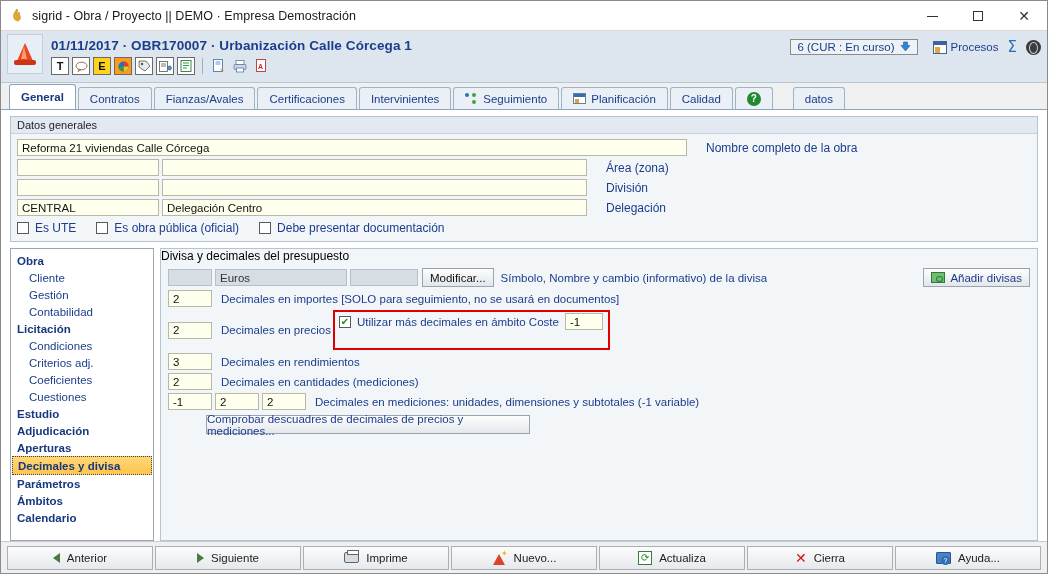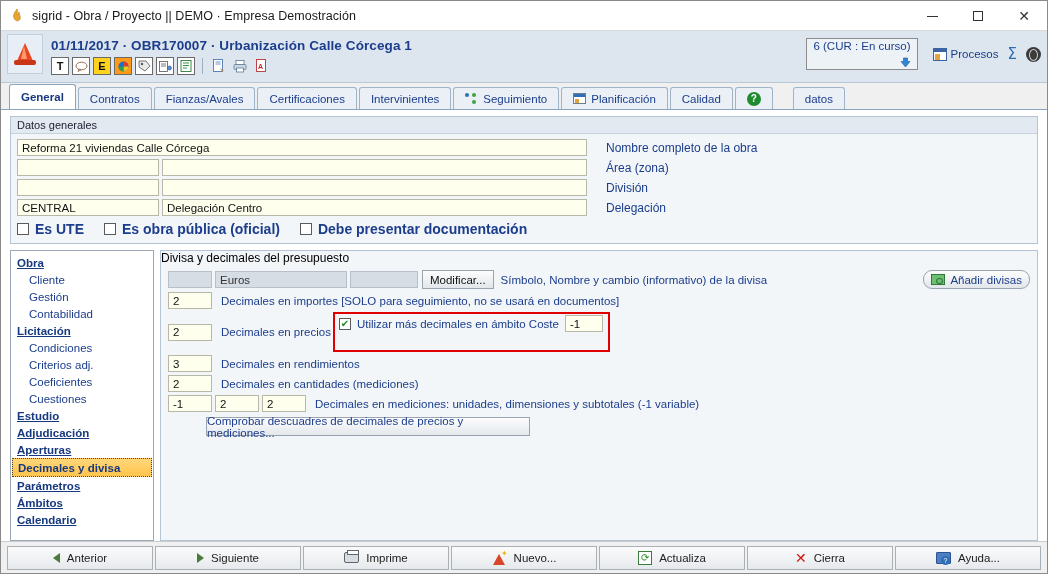--- a/index.html
+++ b/index.html
@@ -84,23 +84,22 @@
     width:18px; height:18px; display:flex; align-items:center; justify-content:center;
     font-size:11px; font-weight:bold; border:1px solid #6a6a6a; background:#fff; color:#111;
     line-height:1; flex:none;
   }
   .tbtn.yellow { background:#ffd21e; }
   .tbtn.orange { background:#ff9b17; }
   .tbtn.noborder { border:none; background:transparent; }
   .tb-sep { width:1px; height:16px; background:#9fb0c2; margin:0 4px; }
   .status-pill {
     border:1px solid #8c8c8c; background:#edf2f7; color:#1b3d8c;
-    padding:1px 6px; font-size:11.5px; display:flex; align-items:flex-end; gap:5px;
+    padding:1px 6px; font-size:11.5px; display:flex; align-items:flex-start; gap:5px;
     white-space:nowrap;
-    flex-direction:column;
   }
   .procbtn { display:flex; align-items:center; gap:4px; color:#1b3d8c; font-size:11.5px; white-space:nowrap;margin-left:6px; }
   .mini-grid { width:14px; height:13px; background:#fff; border:1px solid #3c64a0; position:relative; }
   .mini-grid::before { content:""; position:absolute; left:0; top:0; right:0; height:3px; background:#3c64a0; }
   .mini-grid::after { content:""; position:absolute; left:1px; top:5px; width:5px; height:6px; background:#e8a33d; }
   .sigma { color:#2a6fb0; font-size:15px; font-family:"DejaVu Sans",sans-serif; }
   .globe { width:15px; height:15px; border-radius:50%; background:#3b3b3b; position:relative; }
   .globe::after { content:""; position:absolute; left:3px; top:2px; width:7px; height:10px; border:1px solid #cfcfcf; border-radius:50%; }
 
   
@@ -155,51 +154,51 @@
   .rlabel { color:#1b3d8c; font-size:12px; margin-left:19px; white-space:nowrap; }
 
   .cbrow { display:flex; align-items:center; margin-top:5px; gap:6px; }
   .chk {
     width:12px; height:12px; background:#fff; border:1px solid #5a5a5a; flex:none;
     display:flex; align-items:center; justify-content:center;
   }
   .chk.checked::after {
     content:"✔"; color:#1f9025; font-size:10px; line-height:1; font-family:"DejaVu Sans",sans-serif;
   }
-  .cblab { color:#1b3d8c; font-size:14px; margin-right:14px; white-space:nowrap;font-weight:bold; }
+  .cblab { color:#1b3d8c; font-size:12px; margin-right:14px; white-space:nowrap; }
 
   .lower { display:flex; gap:6px; margin-top:6px; flex:1; min-height:0; }
 
   .tree {
     width:144px; flex:none; border:1px solid #9aa8b6; background:#fff;
     padding:3px 0 0 0; overflow:hidden;
   }
   .tnode {
     font-size:11.5px; color:#1b3d8c; padding:1.5px 4px 1.5px 6px; white-space:nowrap;
     line-height:14px;
   }
-  .tnode.root { font-weight:bold; color:#16387f;text-decoration:underline; }
+  .tnode.root { font-weight:bold; color:#16387f; }
   .tnode.child { padding-left:18px; }
   .tnode.sel {
     background:linear-gradient(to bottom,#ffd77a,#ffc44d);
     border:1px dotted #444; font-weight:bold; color:#16387f;
     margin:0 1px; padding-left:5px;
   }
 
   .panel { flex:1; border:1px solid #b5c4d4; background:#f3f6f9; position:relative; min-width:0; }
   .panelbody { padding:5px 7px 7px 7px; }
   .drow { display:flex; align-items:center; margin-bottom:3px; }
   .dlabel { color:#1b3d8c; font-size:11.5px; white-space:nowrap; }
   .btn {
     background:linear-gradient(to bottom,#fdfdfd,#e2e6ea);
     border:1px solid #9aa4ae; font-size:11.5px; color:#111;
     padding:1px 7px; height:19px; display:flex; align-items:center; justify-content:center;
     white-space:nowrap; gap:5px;
   }
-  .btn.blue { color:#1b3d8c;border-radius:9px; }
+  .btn.blue { color:#1b3d8c; }
   .redbox {
     border:2px solid #e00000; display:flex; align-items:center; gap:6px;
     padding:1px 5px 18px 4px; margin-left:2px;
   }
   .money-ico { width:14px; height:11px; background:#6fbf73; border:1px solid #2f7a38; position:relative; flex:none; }
   .money-ico::after{content:"";position:absolute;left:4px;top:3px;width:5px;height:4px;border:1px solid #2f7a38;border-radius:50%;}
   .wide-btn {
     width:324px; margin:5px 0 0 38px;
     background:linear-gradient(to bottom,#fdfdfd,#e4e8ec);
     border:1px solid #9aa4ae; font-size:11.5px; color:#1b3d8c;
@@ -388,21 +387,21 @@
     </div>
   </div>
 
   <div class="content">
 
     <div class="group">
       <div class="grouphdr">Datos generales</div>
       <div class="groupbody">
 
         <div class="fieldrow">
-          <div class="inp" style="width:570px">Reforma 21 viviendas Calle Córcega</div>
+          <div class="inp" style="width:670px">Reforma 21 viviendas Calle Córcega</div>
           <div class="rlabel">Nombre completo de la obra</div>
         </div>
 
         <div class="fieldrow">
           <div class="inp" style="width:142px"></div>
           <div class="inp" style="width:425px;margin-left:3px"></div>
           <div class="rlabel">Área (zona)</div>
         </div>
 
         <div class="fieldrow">

